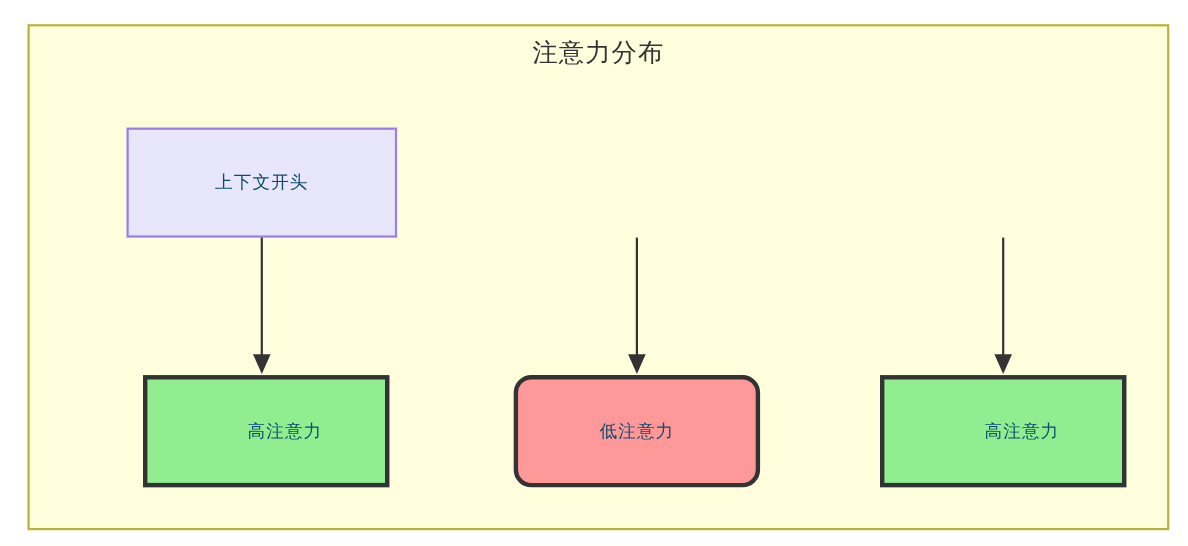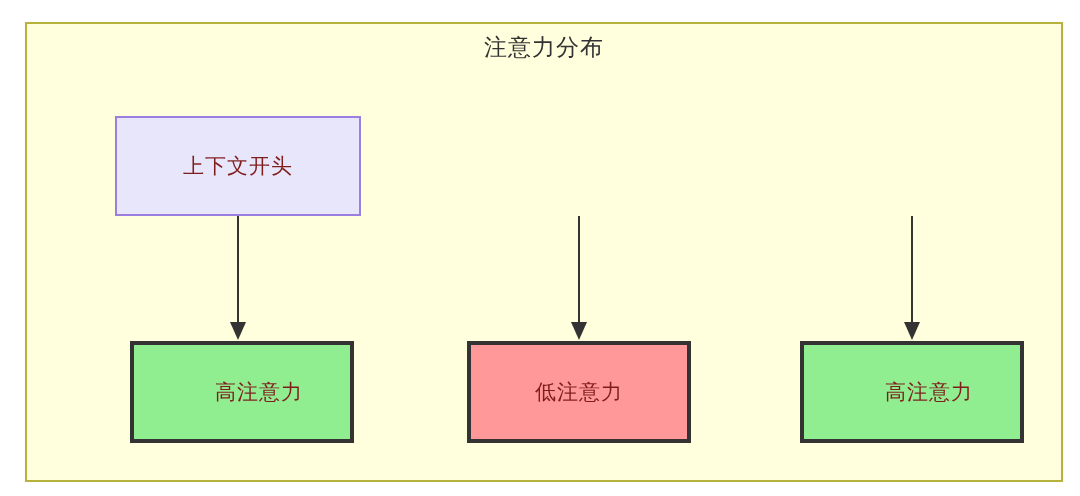--- a/index.html
+++ b/index.html
@@ -46,22 +46,22 @@
     user-select: none;
   }
 
   
   .node {
     position: absolute;
     box-sizing: border-box;
     display: flex;
     align-items: center;
     justify-content: center;
-    font-size: 21px;
-    color: #7f1d1d;
+    font-size: 16px;
+    color: #0c4a6e;
     letter-spacing: 1px;
     text-align: center;
     user-select: none;
   }
 
   .node.context {
     background: #e8e6fb;
     border: 2px solid #9a7fe0;
     width: 246px;
     height: 100px;
@@ -81,21 +81,21 @@
   .node.attention.low {
     background: #f99;
   }
 
   
   .col-1-top { left: 88px;  top: 92px; }
   .col-2-top { left: 428px; top: 92px; }
   .col-3-top { left: 762px; top: 92px; }
 
   .col-1-bot { left: 103px; top: 317px; }
-  .col-2-bot { left: 440px; top: 317px; }
+  .col-2-bot { left: 440px; top: 317px; border-radius: 16px; }
   .col-3-bot { left: 773px; top: 317px; }
 
   
   .edge {
     position: absolute;
     top: 192px;
     width: 22px;
     height: 126px;
     overflow: visible;
   }

